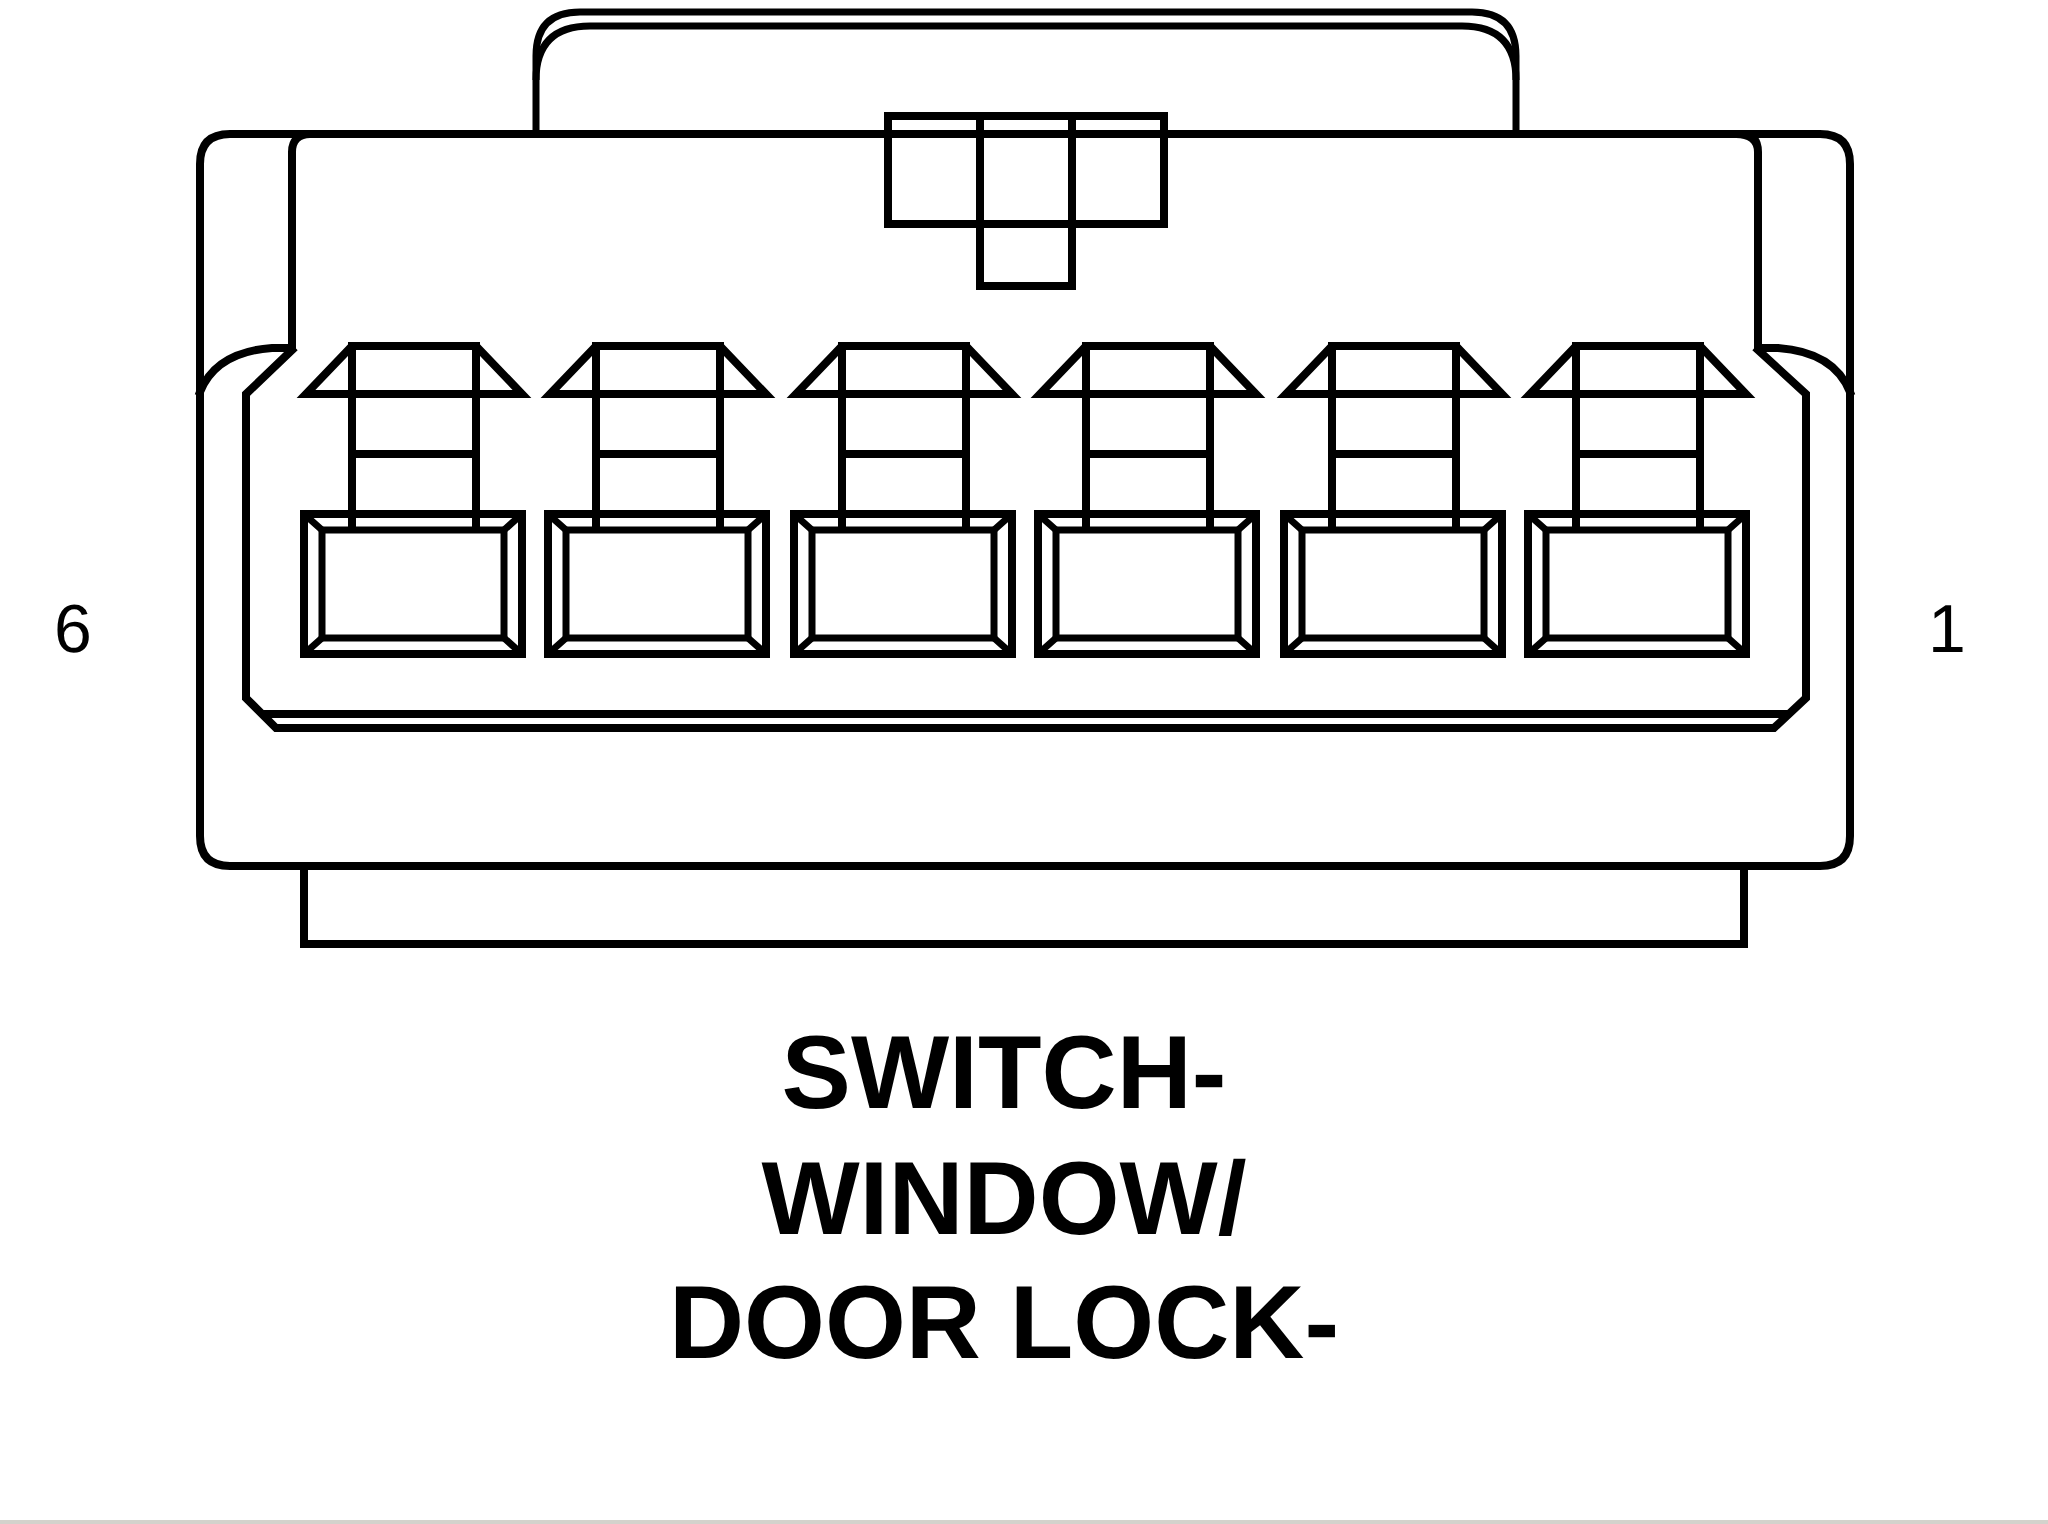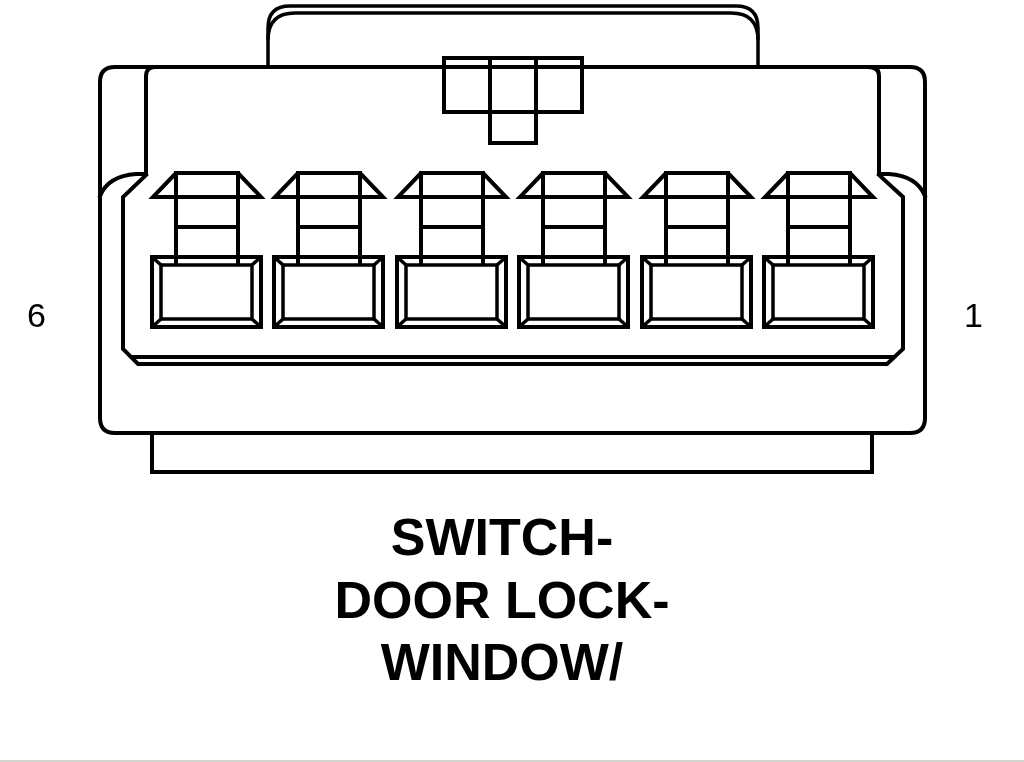--- a/index.html
+++ b/index.html
@@ -148,17 +148,17 @@
         <path class="ln-thin" d="M764,257 L773,265 M873,257 L864,265 M764,327 L773,319 M873,327 L864,319"></path>
       </g>
     </g>
 </svg>
 
 <div id="pin-label-left" class="pin-label">6</div>
 <div id="pin-label-right" class="pin-label">1</div>
 
 <div class="title">
   <span class="title-line">SWITCH-</span>
+  <span class="title-line">WINDOW/</span>
   <span class="title-line">DOOR LOCK-</span>
-  <span class="title-line">WINDOW/</span>
 </div>
 
 <div class="bottom-rule"></div>
 
 </body></html>

